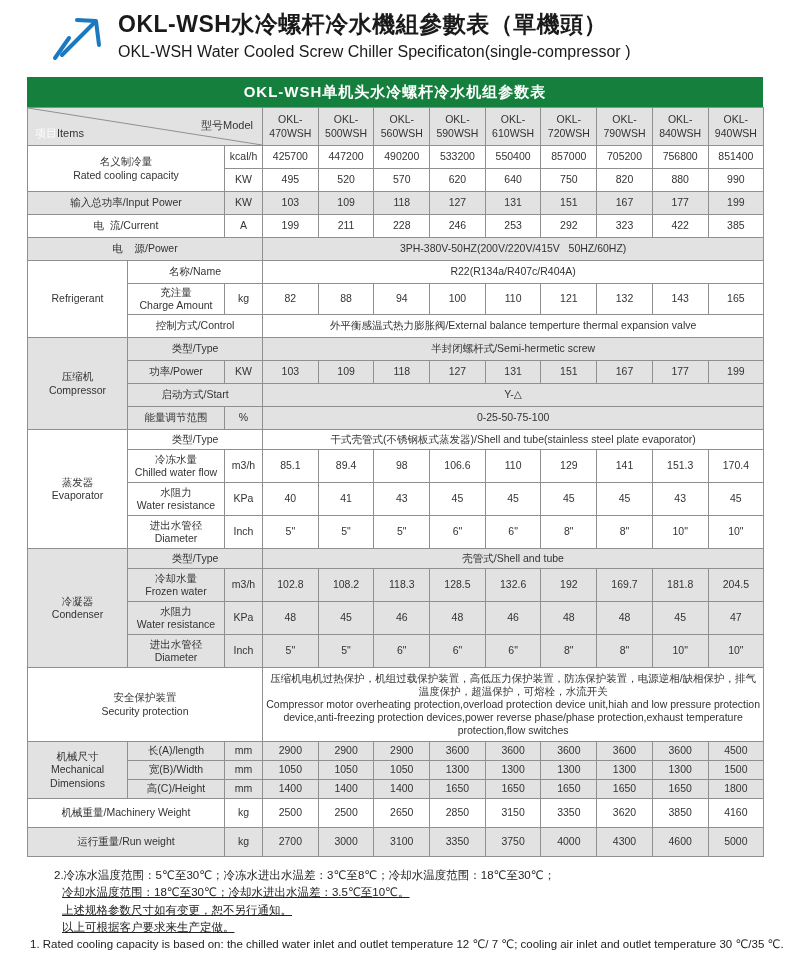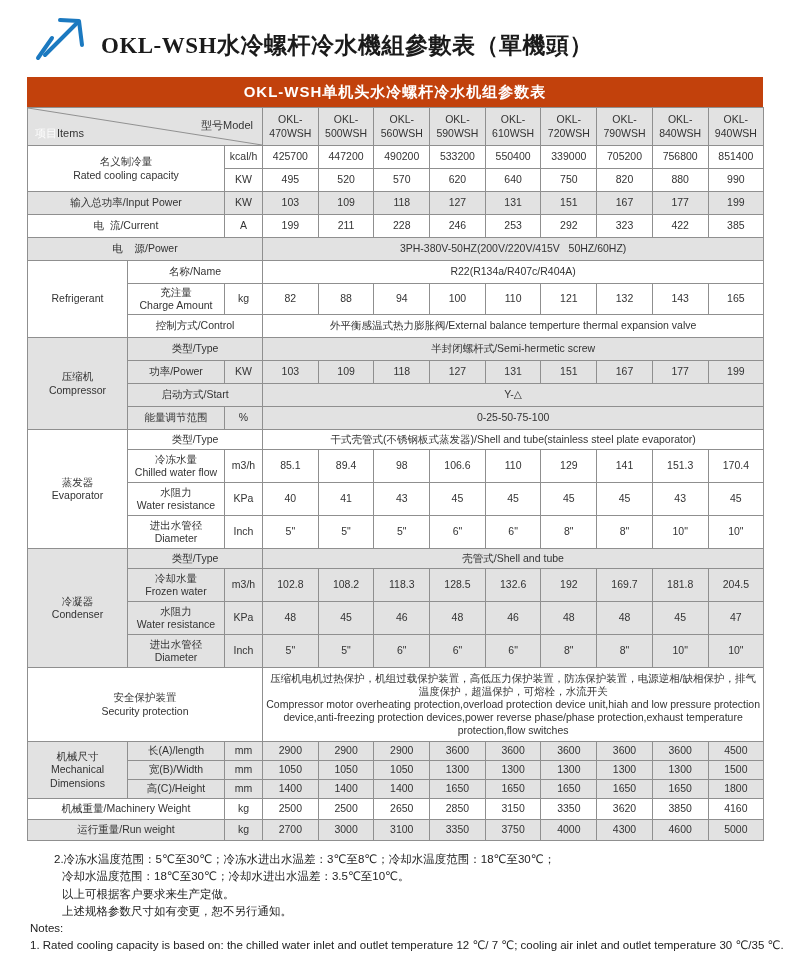--- a/index.html
+++ b/index.html
@@ -1,20 +1,20 @@
 <!DOCTYPE html>
 <html><head>
 <meta charset="utf-8">
 <style>
   html,body{margin:0;padding:0;background:#ffffff;}
   body{width:790px;font-family:"Liberation Sans","DejaVu Sans",sans-serif;color:#222;}
   .page{position:relative;width:790px;height:957px;background:#fff;overflow:hidden;}
 
   
-  .hdr{display:flex;align-items:flex-end;padding:8px 0 0 33px;font-family:Liberation Serif, serif;}
+  .hdr{display:flex;align-items:center;padding:8px 0 0 50px;}
   .logo{width:56px;height:50px;flex:0 0 auto;margin-top:3px;}
   .titles{margin-left:12px;}
   .title-zh{font-size:23px;font-weight:bold;color:#1a1a1a;letter-spacing:0.5px;}
   .title-en{font-size:16px;color:#1a1a1a;margin-top:3px;}
 
   
   .banner{margin:16px 0 0 27px;width:736px;height:30px;display:flex;align-items:center;justify-content:center;
           color:#fff;font-size:15px;font-weight:bold;letter-spacing:1px;}
 
   
@@ -29,54 +29,55 @@
   td.lbl .l2{font-size:10.5px;}
   td.sec-text{text-align:left;font-size:10px;line-height:1.32;padding:3px 5px;}
   
   tr.rh-head{height:38px;}
   tr.rh-s{height:23px;}
   tr.rh-m{height:31px;}
   tr.rh-t{height:20px;}
   tr.rh-f{height:33px;}
   tr.rh-sec{height:74px;}
   tr.rh-d{height:19px;}
-  tr.rh-w{height:21px;}
+  tr.rh-w{height:29px;}
 
   
   td.diag{position:relative;padding:0;}
   td.diag svg{position:absolute;left:0;top:0;width:100%;height:100%;}
   .diag-items{position:absolute;left:7px;bottom:4px;font-size:11px;margin-top:30px;}
   .diag-items .zh{color:#fdfdfd;}
   .diag-model{position:absolute;right:9px;top:11px;font-size:11px;}
 
   
   .notes{margin:10px 0 0 30px;font-size:11.5px;line-height:1.5;color:#222;}
   .notes div{white-space:pre-wrap;}
   .notes .ind1{padding-left:24px;}
-  .notes .ind2{padding-left:32px;}
+  .notes .ind2{padding-left:32px;text-decoration:underline;}
 </style>
 </head>
 <body>
 
 <div class="page">
 
   <div class="hdr">
     <svg class="logo" viewBox="0 0 56 50">
       <g fill="none" stroke="#1b79c0" stroke-width="4" stroke-linecap="round" stroke-linejoin="round">
         <path d="M5,47 L19,27"></path>
         <path d="M12,44 L45,11"></path>
         <path d="M27,9 L46,10 L49,34"></path>
       </g>
     </svg>
     <div class="titles">
       <div class="title-zh">OKL-WSH水冷螺杆冷水機組參數表（單機頭）</div>
+      <div class="title-en">OKL-WSH Water Cooled Screw Chiller Specificaton(single-compressor )</div>
     </div>
   </div>
 
-  <div class="banner" style="background:#c2410c">OKL-WSH单机头水冷螺杆冷水机组参数表</div>
+  <div class="banner" style="background:#15803d">OKL-WSH单机头水冷螺杆冷水机组参数表</div>
 
   <table class="spec">
     <colgroup>
       <col style="width:100px">
         <col style="width:97px">
         <col style="width:38px">
       <col span="9" style="width:55.7px">
     </colgroup>
     <tbody>
 
@@ -130,21 +131,21 @@
         <td class="lbl" colspan="2" rowspan="2">
           <div>名义制冷量</div>
           <div class="l2">Rated cooling capacity</div>
         </td>
         <td class="unit">kcal/h</td>
       <td class="v">425700</td>
           <td class="v">447200</td>
           <td class="v">490200</td>
           <td class="v">533200</td>
           <td class="v">550400</td>
-          <td class="v">339000</td>
+          <td class="v">857000</td>
           <td class="v">705200</td>
           <td class="v">756800</td>
           <td class="v">851400</td>
         </tr>
       <tr class="white rh-s">
         <td class="unit">KW</td>
       <td class="v">495</td>
           <td class="v">520</td>
           <td class="v">570</td>
           <td class="v">620</td>
@@ -440,19 +441,18 @@
           <td class="v">4300</td>
           <td class="v">4600</td>
           <td class="v">5000</td>
         </tr>
     </tbody>
   </table>
 
   <div class="notes">
     <div class="ind1">2.冷冻水温度范围：5℃至30℃；冷冻水进出水温差：3℃至8℃；冷却水温度范围：18℃至30℃；</div>
     <div class="ind2">冷却水温度范围：18℃至30℃；冷却水进出水温差：3.5℃至10℃。</div>
+    <div class="ind2">上述规格参数尺寸如有变更，恕不另行通知。</div>
     <div class="ind2">以上可根据客户要求来生产定做。</div>
-    <div class="ind2">上述规格参数尺寸如有变更，恕不另行通知。</div>
-    <div>Notes:</div>
     <div>1. Rated cooling capacity is based on: the chilled water inlet and outlet temperature 12 ℃/ 7 ℃; cooling air inlet and outlet temperature 30 ℃/35 ℃.</div>
   </div>
 
 </div>
 
 </body></html>

